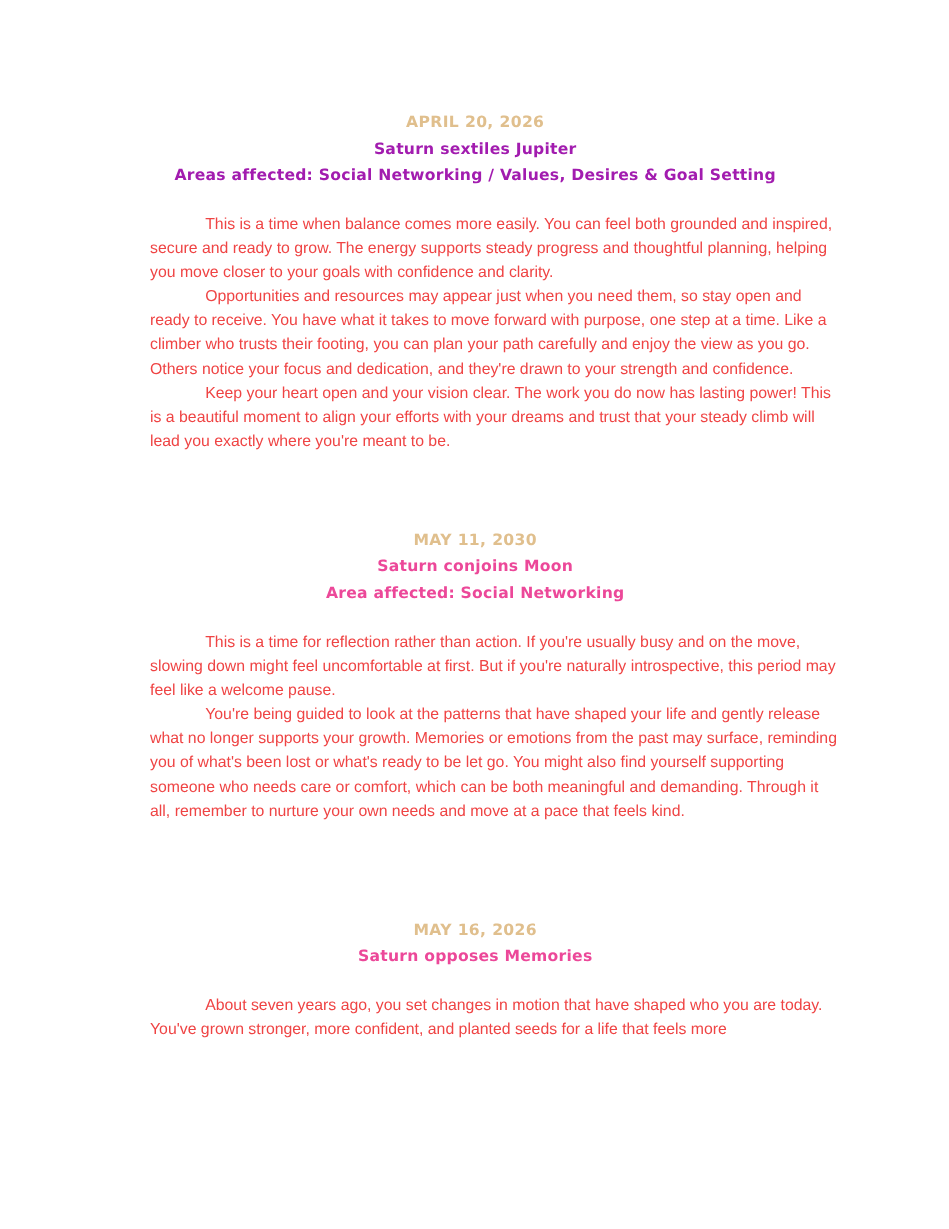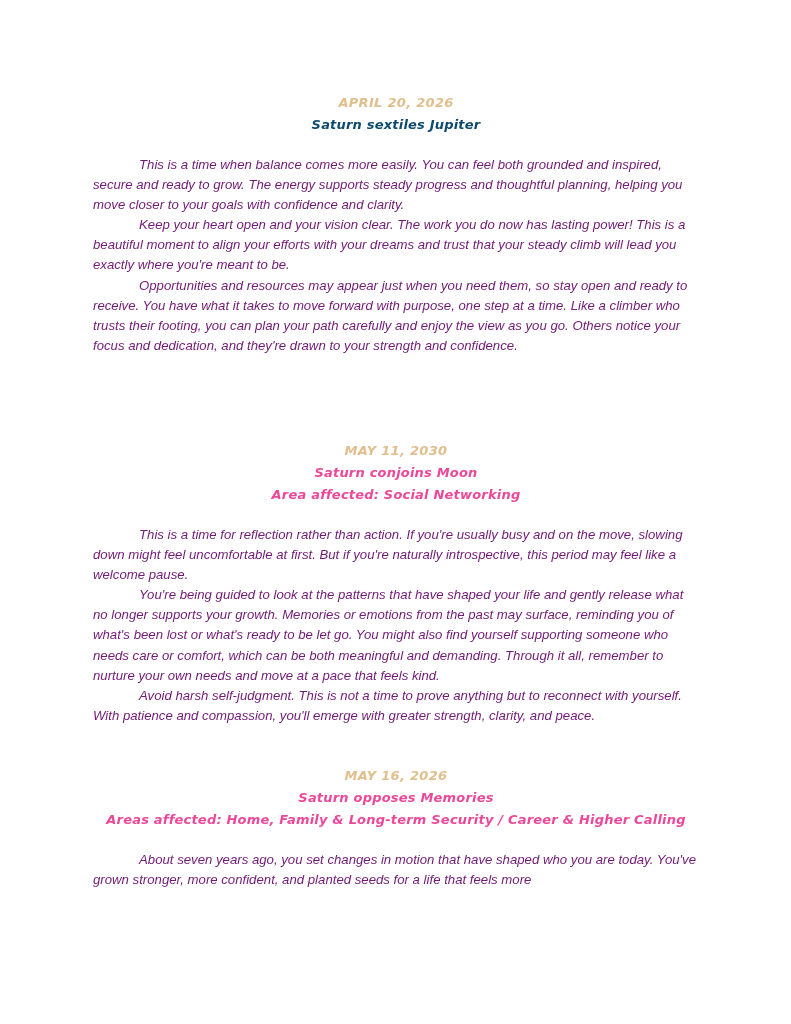--- a/index.html
+++ b/index.html
@@ -1,60 +1,59 @@
 <!DOCTYPE html>
 <html><head>
   <meta charset="utf-8">
   <style>
     html, body { margin: 0; padding: 0; background: #ffffff; }
     body { width: 791px; height: 1024px; overflow: hidden; position: relative; }
-    .page { position: absolute; left: 0; top: 0; width: 791px; height: 831px; font-style: italic; }
+    .page { position: absolute; left: 0; top: 0; width: 791px; height: 831px; }
     .entry { position: absolute; left: 93px; width: 606px; }
     .heading { text-align: center; font-family: "DejaVu Sans", sans-serif; font-weight: bold; }
     .date { font-size: 13px; letter-spacing: 0.3px; line-height: 22px; color: #e0bf8d; }
     .aspect, .areas { font-size: 13px; line-height: 22px; letter-spacing: 0.2px; }
-    .pink { color: #0c4a6e; }
+    .pink { color: #a21caf; }
     .lav { color: #ec4899; }
-    .body { margin-top: 19px; font-family: "Liberation Sans", sans-serif; font-size: 13.2px; line-height: 20.1px; color: #701a75; }
+    .body { margin-top: 19px; font-family: "Liberation Sans", sans-serif; font-size: 13.2px; line-height: 20.1px; color: #ef4444; margin-left: 32px; }
     .body p { margin: 0; text-indent: 46px; }
   </style>
 </head>
 <body>
 
 <div class="page">
 
   <section class="entry" style="top:92px;">
     <div class="heading">
       <div class="date">APRIL 20, 2026</div>
       <div class="aspect pink">Saturn sextiles Jupiter</div>
+      <div class="areas pink">Areas affected: Social Networking / Values, Desires &amp; Goal Setting</div>
     </div>
     <div class="body">
       <p>This is a time when balance comes more easily. You can feel both grounded and inspired, secure and ready to grow. The energy supports steady progress and thoughtful planning, helping you move closer to your goals with confidence and clarity.</p>
+      <p>Opportunities and resources may appear just when you need them, so stay open and ready to receive. You have what it takes to move forward with purpose, one step at a time. Like a climber who trusts their footing, you can plan your path carefully and enjoy the view as you go. Others notice your focus and dedication, and they're drawn to your strength and confidence.</p>
       <p>Keep your heart open and your vision clear. The work you do now has lasting power! This is a beautiful moment to align your efforts with your dreams and trust that your steady climb will lead you exactly where you're meant to be.</p>
-      <p>Opportunities and resources may appear just when you need them, so stay open and ready to receive. You have what it takes to move forward with purpose, one step at a time. Like a climber who trusts their footing, you can plan your path carefully and enjoy the view as you go. Others notice your focus and dedication, and they're drawn to your strength and confidence.</p>
     </div>
   </section>
 
   <section class="entry" style="top:440px;">
     <div class="heading">
       <div class="date">MAY 11, 2030</div>
       <div class="aspect lav">Saturn conjoins Moon</div>
       <div class="areas lav">Area affected: Social Networking</div>
     </div>
     <div class="body">
       <p>This is a time for reflection rather than action. If you're usually busy and on the move, slowing down might feel uncomfortable at first. But if you're naturally introspective, this period may feel like a welcome pause.</p>
       <p>You're being guided to look at the patterns that have shaped your life and gently release what no longer supports your growth. Memories or emotions from the past may surface, reminding you of what's been lost or what's ready to be let go. You might also find yourself supporting someone who needs care or comfort, which can be both meaningful and demanding. Through it all, remember to nurture your own needs and move at a pace that feels kind.</p>
-      <p>Avoid harsh self-judgment. This is not a time to prove anything but to reconnect with yourself. With patience and compassion, you'll emerge with greater strength, clarity, and peace.</p>
     </div>
   </section>
 
   <section class="entry" style="top:765px;">
     <div class="heading">
       <div class="date">MAY 16, 2026</div>
       <div class="aspect lav">Saturn opposes Memories</div>
-      <div class="areas lav">Areas affected: Home, Family &amp; Long-term Security / Career &amp; Higher Calling</div>
     </div>
     <div class="body">
       <p>About seven years ago, you set changes in motion that have shaped who you are today. You've grown stronger, more confident, and planted seeds for a life that feels more</p>
     </div>
   </section>
 
 </div>
 
 </body></html>

